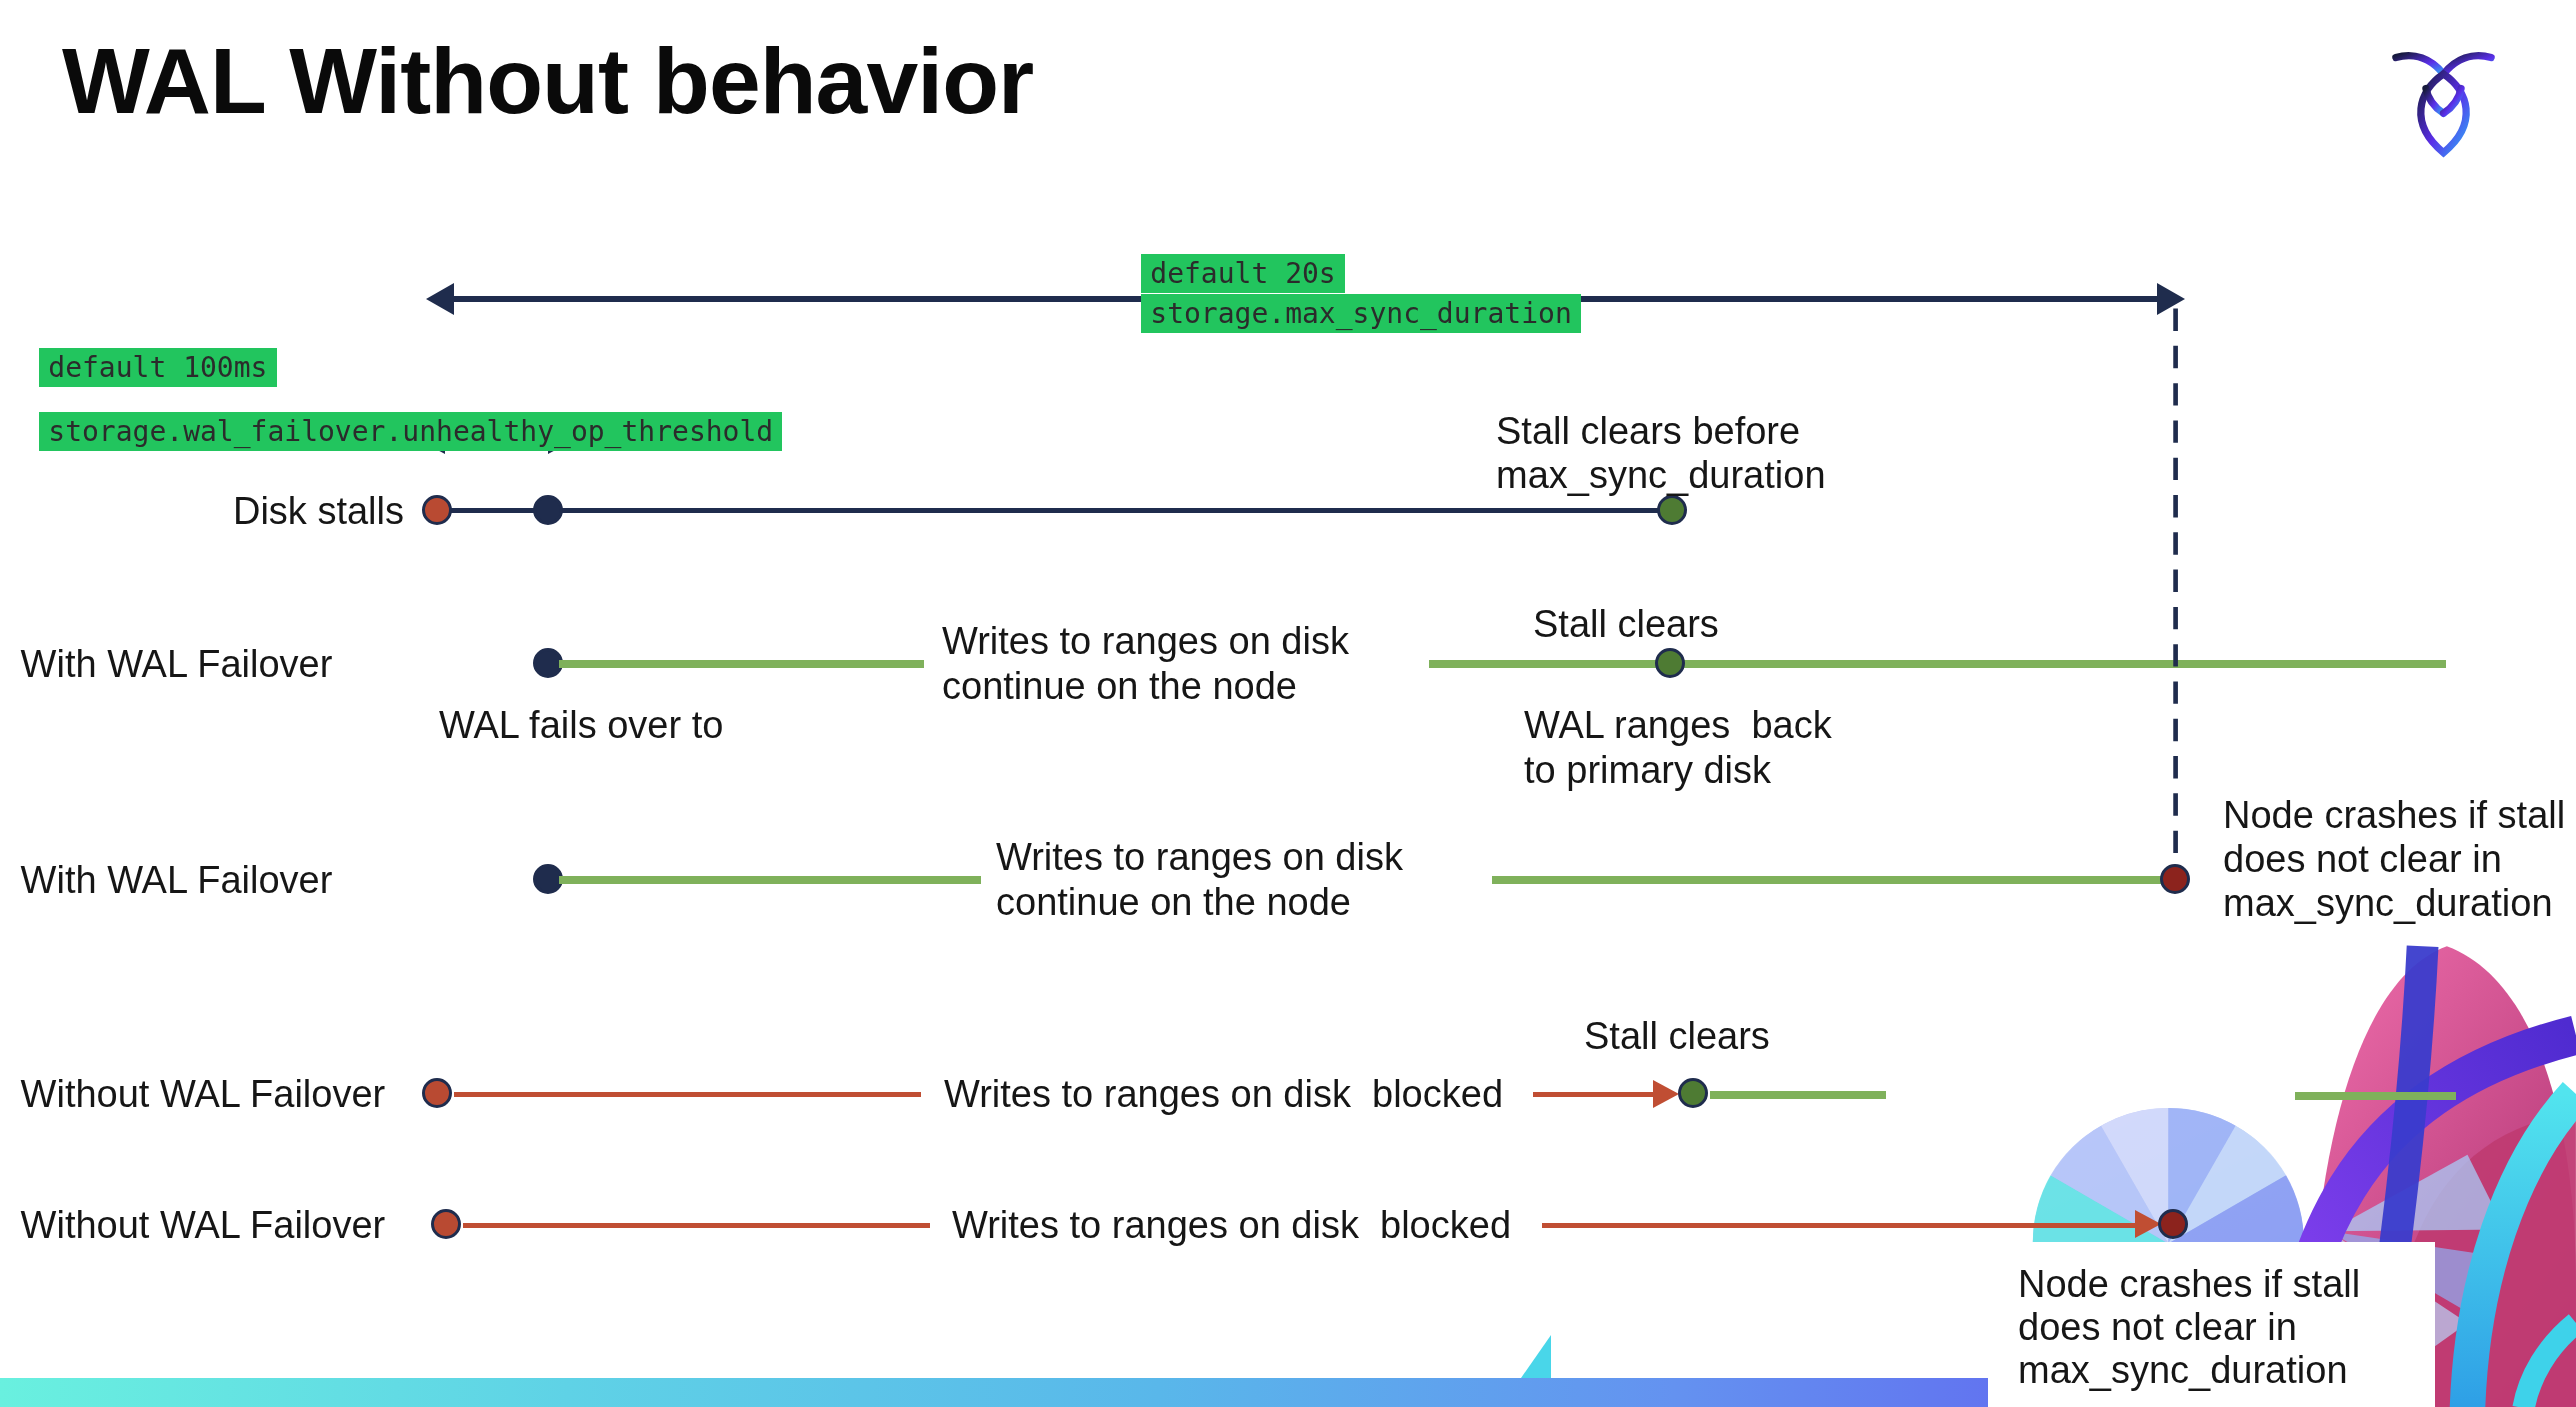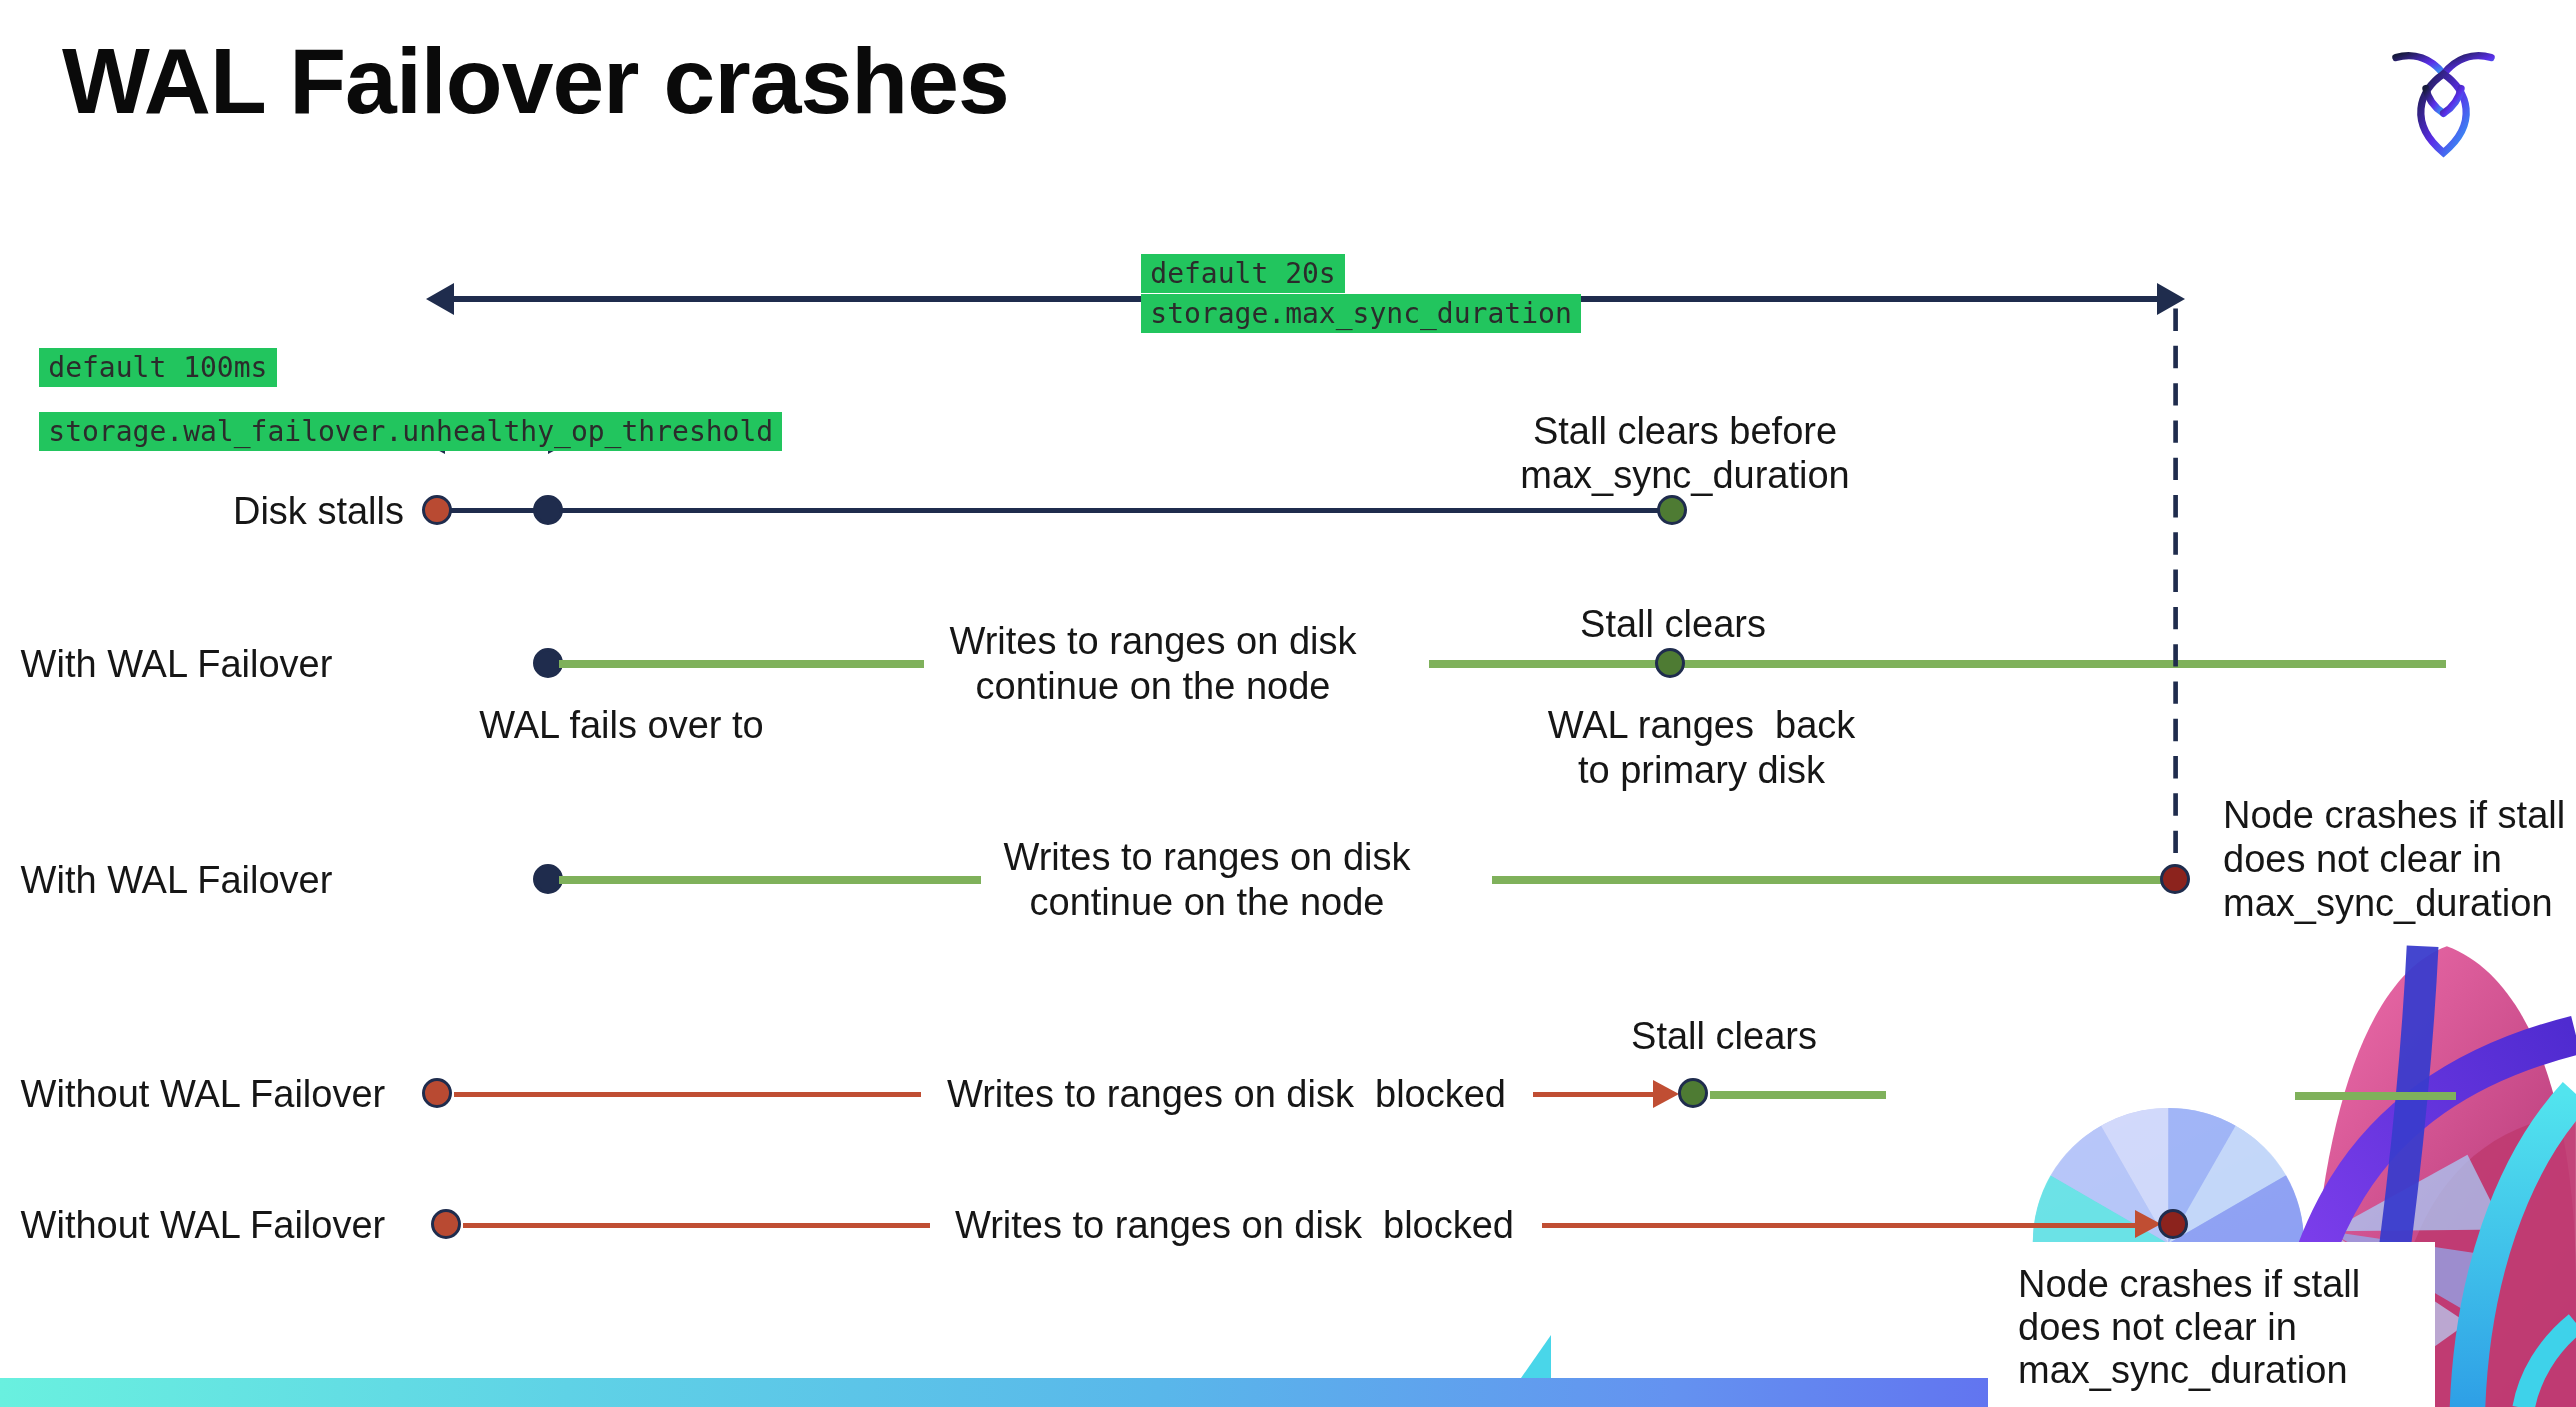--- a/index.html
+++ b/index.html
@@ -3,21 +3,21 @@
 <meta charset="utf-8">
 <style>
   html,body{margin:0;padding:0;background:#ffffff;}
   .canvas{position:relative;width:2576px;height:1408px;background:#ffffff;overflow:hidden;
           font-family:"Liberation Sans", sans-serif;color:#161616;}
   .abs{position:absolute;}
   .title{left:62px;top:28px;font-size:93px;font-weight:bold;letter-spacing:-0.9px;color:#0a0a0a;z-index:4;}
   .mono{font-family:"DejaVu Sans Mono", monospace;font-size:28px;color:#2b2b2b;background:#22c55e;
         padding:3.7px 9.3px;white-space:pre;z-index:5;line-height:32px;}
   .t{font-size:38px;color:#161616;z-index:4;}
-  .center{text-align:center;}
+  .center{}
   .right{text-align:right;}
   .pre{white-space:pre;}
   .lh47{line-height:44px;}
   .lh48{line-height:45px;}
   .hline{position:absolute;z-index:4;}
   .navy-bg{background:#1F2C4D;}
   .green-bg{background:#7FB15B;}
   .red-bg{background:#C04E33;}
   .dot{position:absolute;width:24px;height:24px;border-radius:50%;border:3.7px solid #1F2C4D;
        box-sizing:content-box;z-index:4;}
@@ -38,21 +38,21 @@
   .deco{left:2000px;top:921px;width:576px;height:487px;z-index:2;}
   .spike{left:1521px;top:1335px;width:0;height:0;z-index:2;
          border-left:30px solid transparent;border-bottom:43px solid #49D6E9;}
   .logo{left:2391px;top:45px;width:105px;height:116px;z-index:4;}
 </style>
 </head>
 <body>
 
 <div class="canvas">
 
-  <div class="abs title">WAL Failover crashes</div>
+  <div class="abs title">WAL Without behavior</div>
 
   <svg class="abs logo" viewBox="0 0 100 112">
     <defs>
       <linearGradient id="gLogo" x1="0" y1="0" x2="1" y2="1">
         <stop offset="0" stop-color="#171A3E"></stop>
           <stop offset="0.55" stop-color="#5A2EE8"></stop>
           <stop offset="1" stop-color="#2FA8F8"></stop>
       </linearGradient>
     </defs>
     <g fill="none" stroke="url(#gLogo)" stroke-width="7" stroke-linecap="round">

